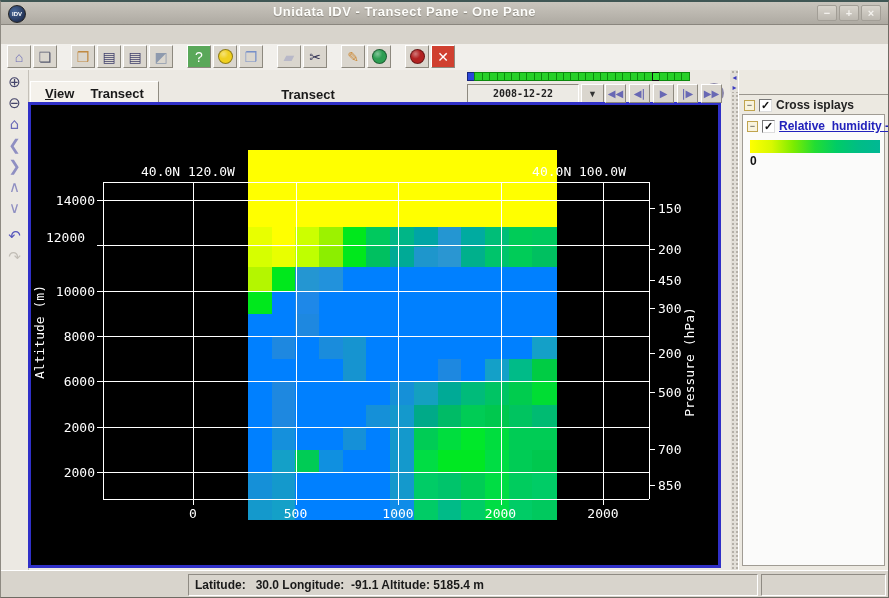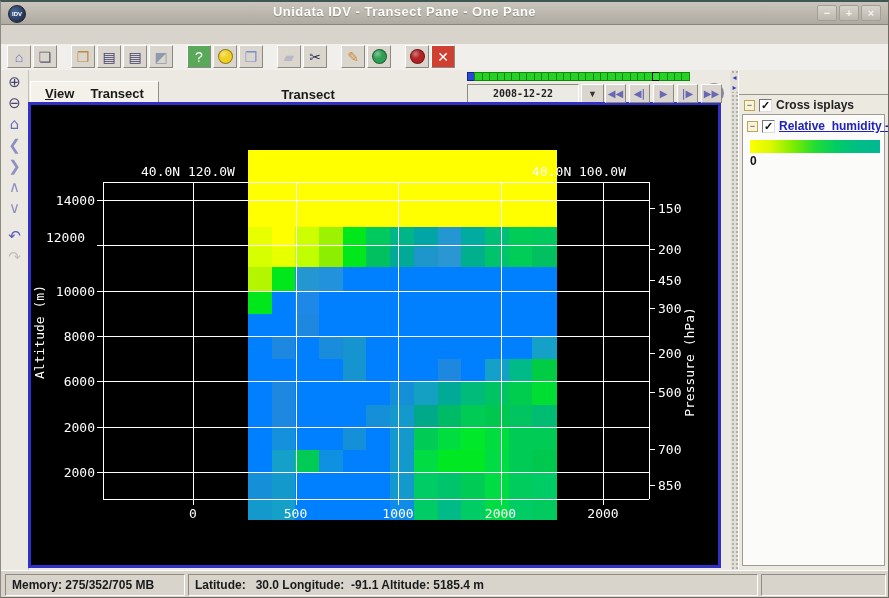--- a/index.html
+++ b/index.html
@@ -481,18 +481,17 @@
         <span class="checkbox">✓</span>
         <span class="paramlink">Relative_humidity -_</span>
       </div>
       <div class="colorbar" id="legend-colorbar" style="background: linear-gradient(to right, rgb(255, 255, 0), rgb(216, 248, 0), rgb(124, 236, 0), rgb(34, 221, 51), rgb(0, 204, 102), rgb(0, 189, 133), rgb(0, 184, 148));"></div>
       <div class="cbzero">0</div>
     </div>
   </div>
 
   
   <div class="statusbar">
-    <div class="statbox" style="left:4px;width:180px;">Memory: 275/352/705 MB</div>
     <div class="statbox" style="left:187px;width:570px;">Latitude:   30.0 Longitude:  -91.1 Altitude: 5185.4 m</div>
     <div class="statbox" style="left:760px;width:125px;"></div>
   </div>
 
 <button class="animbtn" style="left: 604px;">◀◀</button><button class="animbtn" style="left: 628px;">◀|</button><button class="animbtn" style="left: 652px;">▶</button><button class="animbtn" style="left: 676px;">|▶</button><button class="animbtn" style="left: 700px;">▶▶</button></div>
 
 </body></html>

